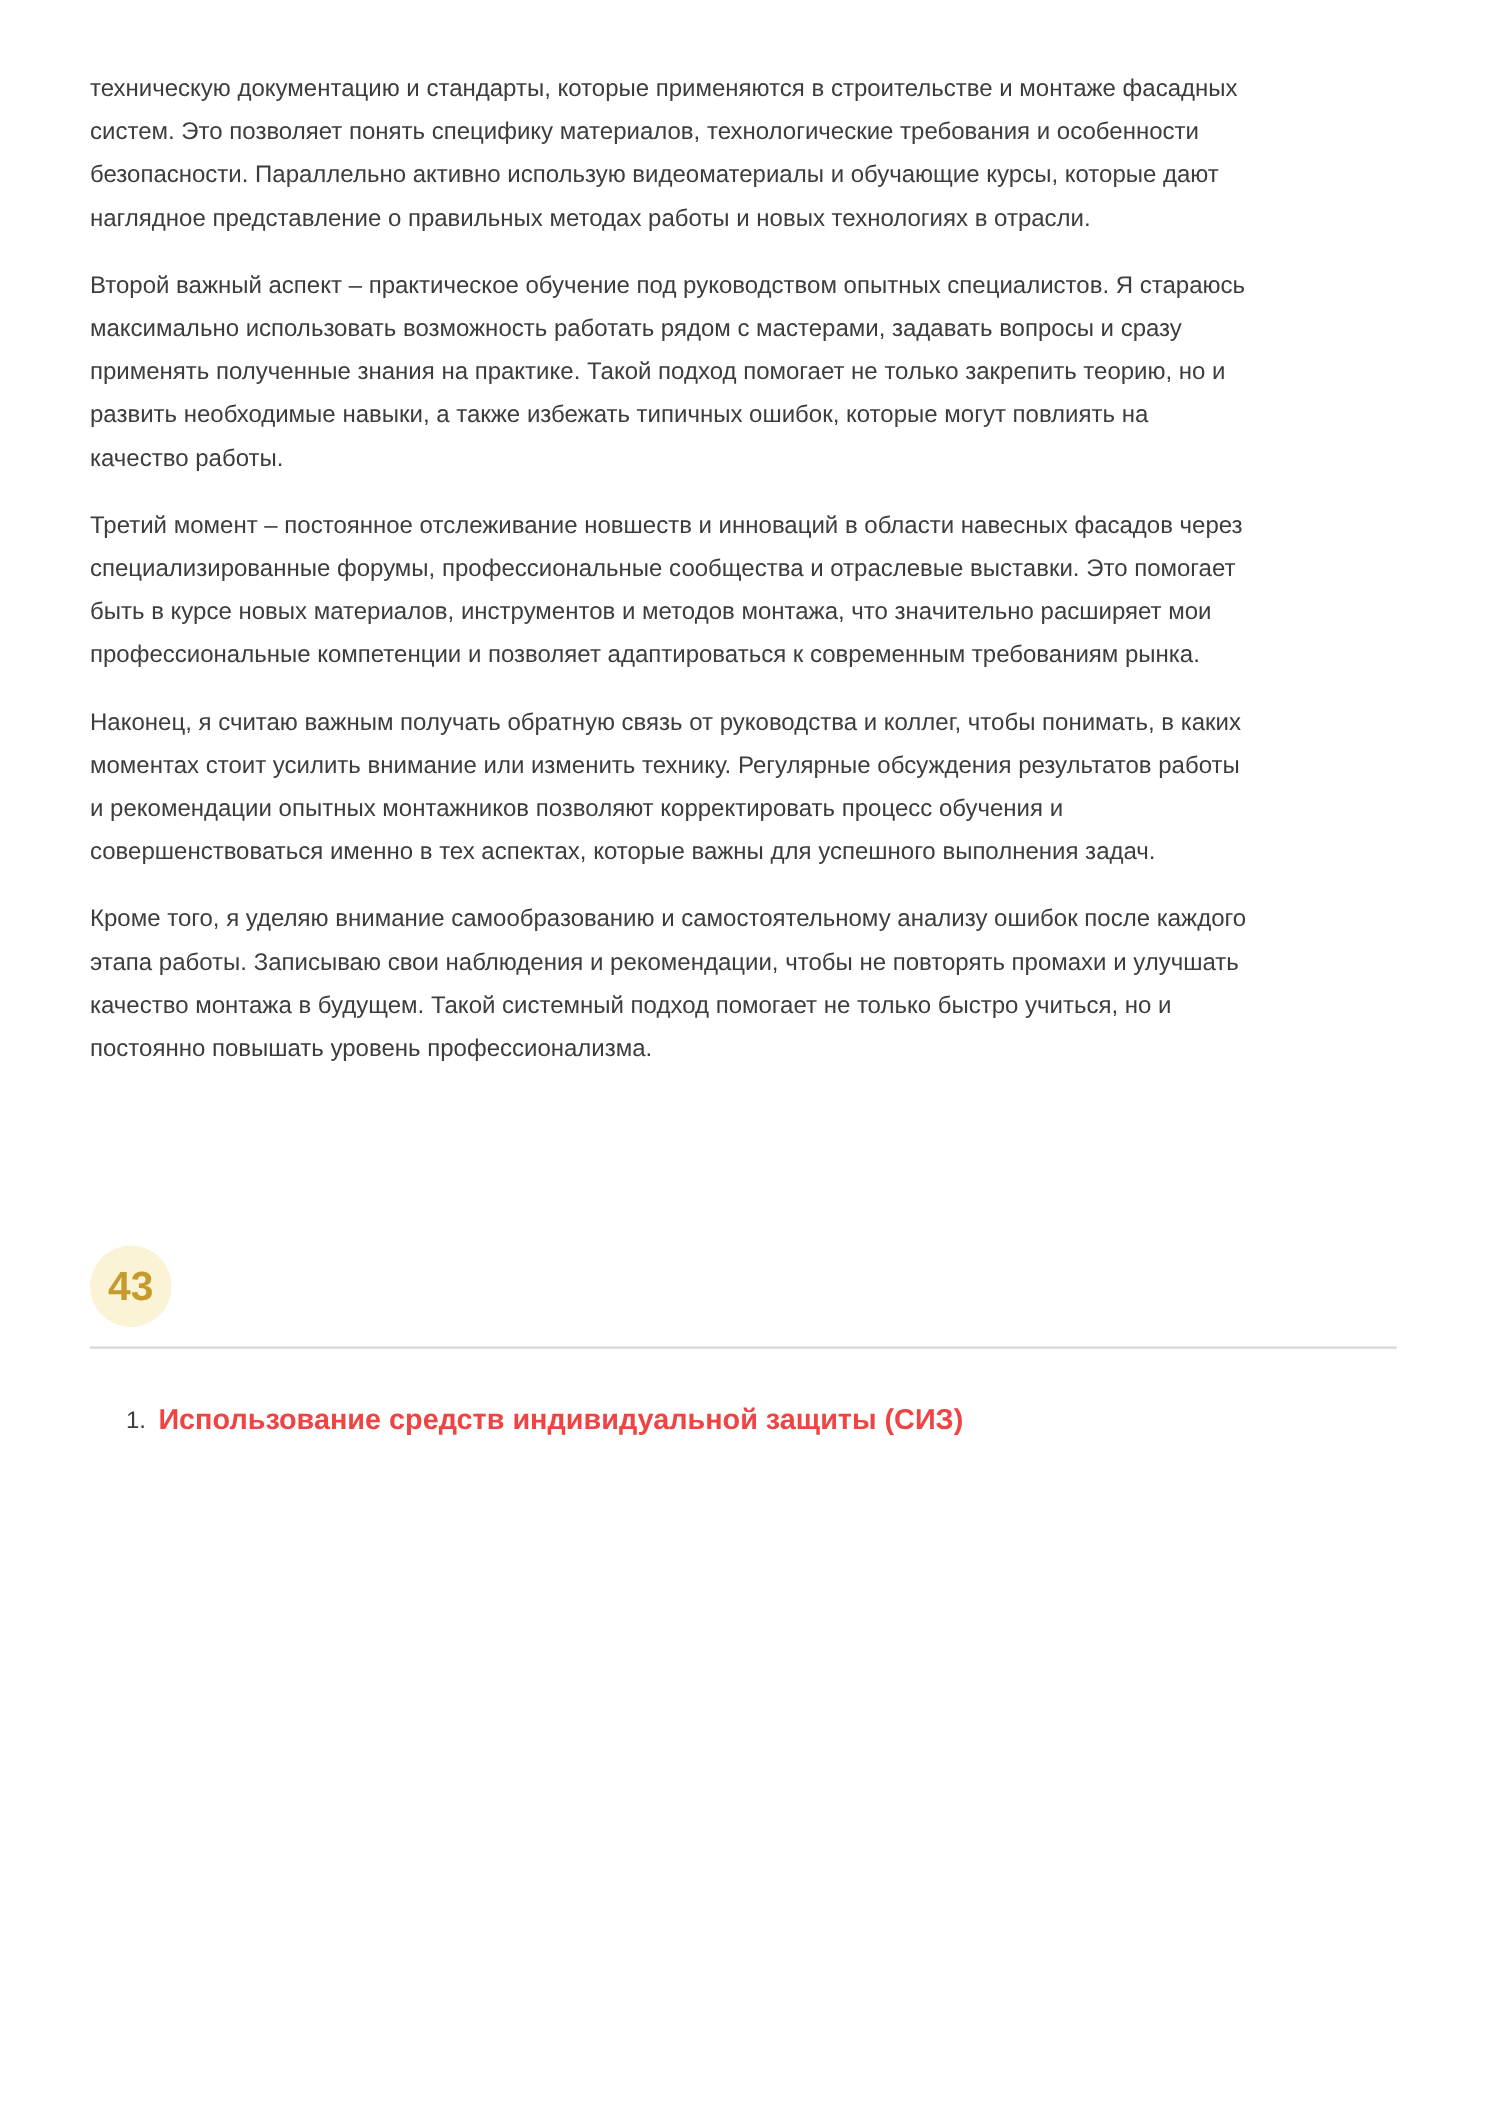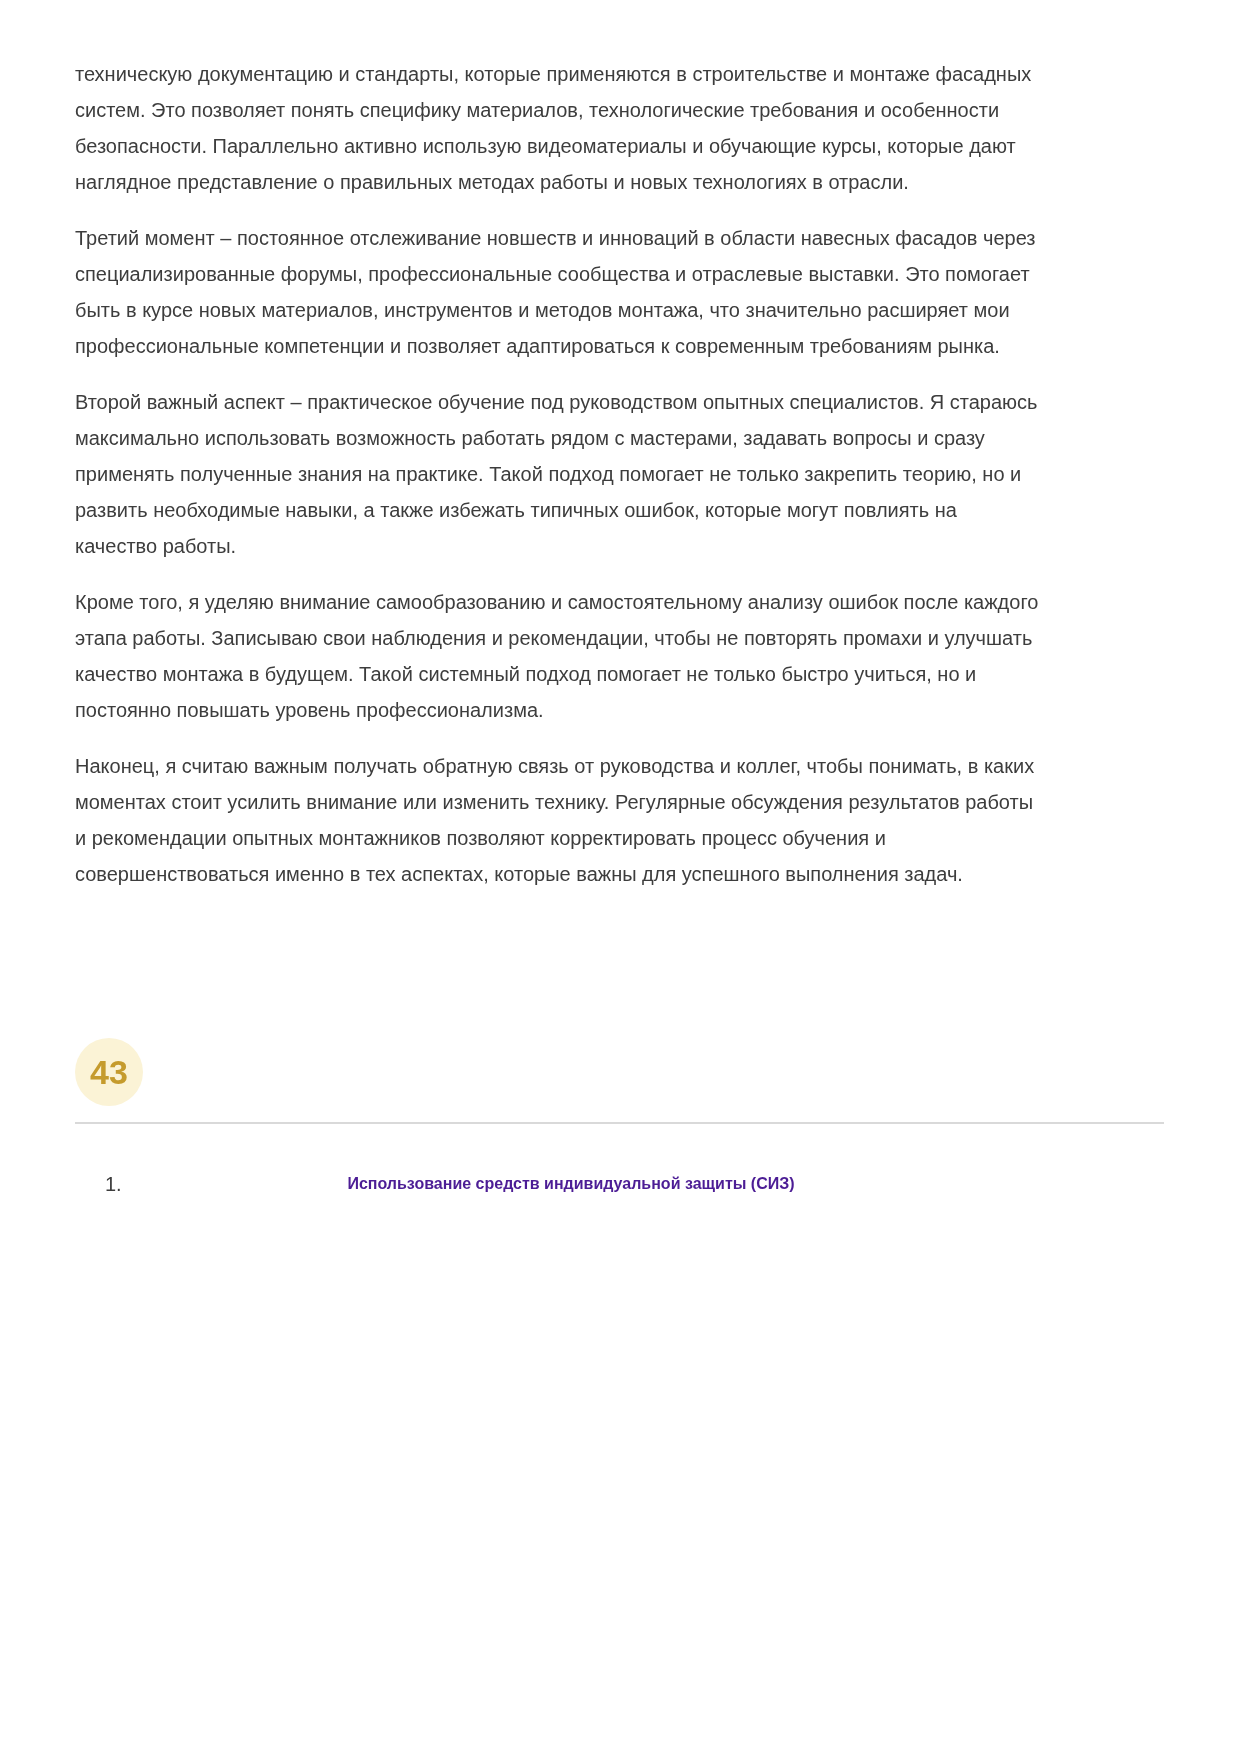--- a/index.html
+++ b/index.html
@@ -90,25 +90,24 @@
     line-height: 36px;
     color: #3d3d3d;
   }
 
   .list-item-content {
     flex: 1 1 auto;
   }
 
   .list-item-title {
     display: block;
-    font-size: 16px;
+    font-size: 24px;
     font-weight: 700;
     line-height: 36px;
-    color: #4c1d95;
-    text-align: center;
+    color: #ef4444;
   }
 
   .list-item-body {
     display: block;
     font-size: 20px;
     line-height: 36px;
     color: #3d3d3d;
   }
 
   
@@ -129,24 +128,24 @@
   }
 </style>
 </head>
 <body>
 
 <div class="page">
   <main class="content">
 
     <section class="paragraphs">
       <p>техническую документацию и стандарты, которые применяются в строительстве и монтаже фасадных систем. Это позволяет понять специфику материалов, технологические требования и особенности безопасности. Параллельно активно использую видеоматериалы и обучающие курсы, которые дают наглядное представление о правильных методах работы и новых технологиях в отрасли.</p>
+      <p>Второй важный аспект – практическое обучение под руководством опытных специалистов. Я стараюсь максимально использовать возможность работать рядом с мастерами, задавать вопросы и сразу применять полученные знания на практике. Такой подход помогает не только закрепить теорию, но и развить необходимые навыки, а также избежать типичных ошибок, которые могут повлиять на качество работы.</p>
       <p>Третий момент – постоянное отслеживание новшеств и инноваций в области навесных фасадов через специализированные форумы, профессиональные сообщества и отраслевые выставки. Это помогает быть в курсе новых материалов, инструментов и методов монтажа, что значительно расширяет мои профессиональные компетенции и позволяет адаптироваться к современным требованиям рынка.</p>
-      <p>Второй важный аспект – практическое обучение под руководством опытных специалистов. Я стараюсь максимально использовать возможность работать рядом с мастерами, задавать вопросы и сразу применять полученные знания на практике. Такой подход помогает не только закрепить теорию, но и развить необходимые навыки, а также избежать типичных ошибок, которые могут повлиять на качество работы.</p>
+      <p>Наконец, я считаю важным получать обратную связь от руководства и коллег, чтобы понимать, в каких моментах стоит усилить внимание или изменить технику. Регулярные обсуждения результатов работы и рекомендации опытных монтажников позволяют корректировать процесс обучения и совершенствоваться именно в тех аспектах, которые важны для успешного выполнения задач.</p>
       <p>Кроме того, я уделяю внимание самообразованию и самостоятельному анализу ошибок после каждого этапа работы. Записываю свои наблюдения и рекомендации, чтобы не повторять промахи и улучшать качество монтажа в будущем. Такой системный подход помогает не только быстро учиться, но и постоянно повышать уровень профессионализма.</p>
-      <p>Наконец, я считаю важным получать обратную связь от руководства и коллег, чтобы понимать, в каких моментах стоит усилить внимание или изменить технику. Регулярные обсуждения результатов работы и рекомендации опытных монтажников позволяют корректировать процесс обучения и совершенствоваться именно в тех аспектах, которые важны для успешного выполнения задач.</p>
     </section>
 
     <section class="question-block">
       <div class="question-badge">
         <span>43</span>
       </div>
     </section>
 
     <hr class="divider">
 

